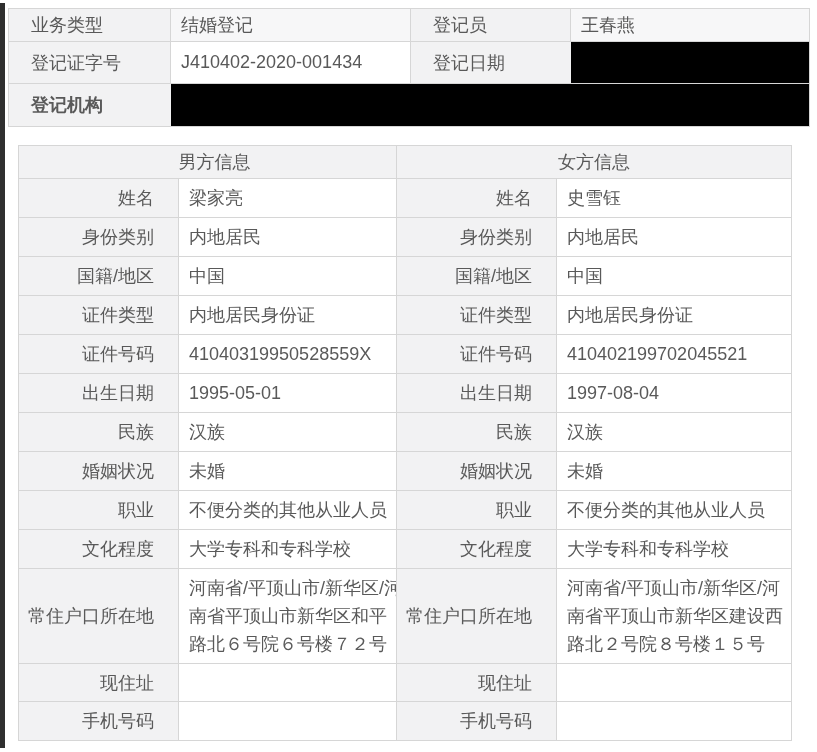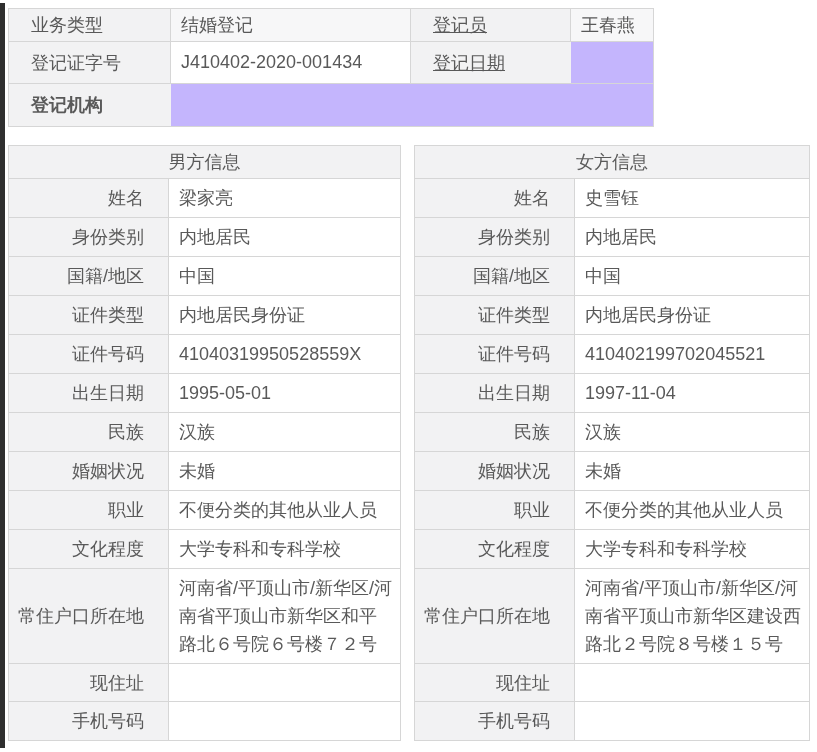--- a/index.html
+++ b/index.html
@@ -11,48 +11,48 @@
     font-size:18px;
     color:#595959;
     overflow:hidden;
   }
   .edge-strip {
     position:absolute; left:0; top:3px; width:5px; height:745px;
     background:#2f2f2f;
   }
   
   .reg-table {
-    position:absolute; left:8px; top:8px; width:646px;
-    border:1px solid #d6d6d6; background:#c4b5fd;
+    position:absolute; left:8px; top:8px; width:802px;
+    border:1px solid #d6d6d6; background:#000000;
   }
   .rrow { display:flex; border-bottom:1px solid #d6d6d6; }
   .rrow:last-child { border-bottom:none;font-weight:bold; }
   .rrow.h1 { height:33px; }
   .rrow.h2 { height:42px; }
   .rcell {
     display:flex; align-items:center;
     border-right:1px solid #d6d6d6;
     overflow:hidden; white-space:nowrap;
   }
   .rcell:last-child { border-right:none; }
   .rlabel { background:#f2f2f3; padding-left:22px; }
   .rvalue { background:#ffffff; padding-left:10px; }
   .row-first .rvalue { background:#f7f7f8; }
   .c1 { width:162px; }
   .c2 { width:240px; }
-  .c3 { width:160px;text-decoration:underline; }
+  .c3 { width:160px; }
   .c4 { flex:1; }
   .cspan { flex:1; }
   
   .person-table {
     position:absolute; top:145px;
     border:1px solid #d6d6d6; background:#fff;
   }
-  #male-table { left:8px; width:393px; }
-  #female-table { left:414px; width:396px; }
+  #male-table { left:18px; width:393px; }
+  #female-table { left:396px; width:396px; }
   .ptitle {
     height:33px; background:#f2f2f3;
     display:flex; align-items:center; justify-content:center;
     border-bottom:1px solid #d6d6d6;
   }
   .prow { display:flex; border-bottom:1px solid #d6d6d6; min-height:38px; }
   .prow:last-child { border-bottom:none;gap:27px; }
   .plabel {
     width:160px; background:#f2f2f3;
     border-right:1px solid #d6d6d6;
@@ -166,21 +166,21 @@
       <div class="prow">
         <div class="plabel">证件类型</div>
         <div class="pvalue">内地居民身份证</div>
       </div>
       <div class="prow">
         <div class="plabel">证件号码</div>
         <div class="pvalue">410402199702045521</div>
       </div>
       <div class="prow">
         <div class="plabel">出生日期</div>
-        <div class="pvalue">1997-11-04</div>
+        <div class="pvalue">1997-08-04</div>
       </div>
       <div class="prow">
         <div class="plabel">民族</div>
         <div class="pvalue">汉族</div>
       </div>
       <div class="prow">
         <div class="plabel">婚姻状况</div>
         <div class="pvalue">未婚</div>
       </div>
       <div class="prow">

